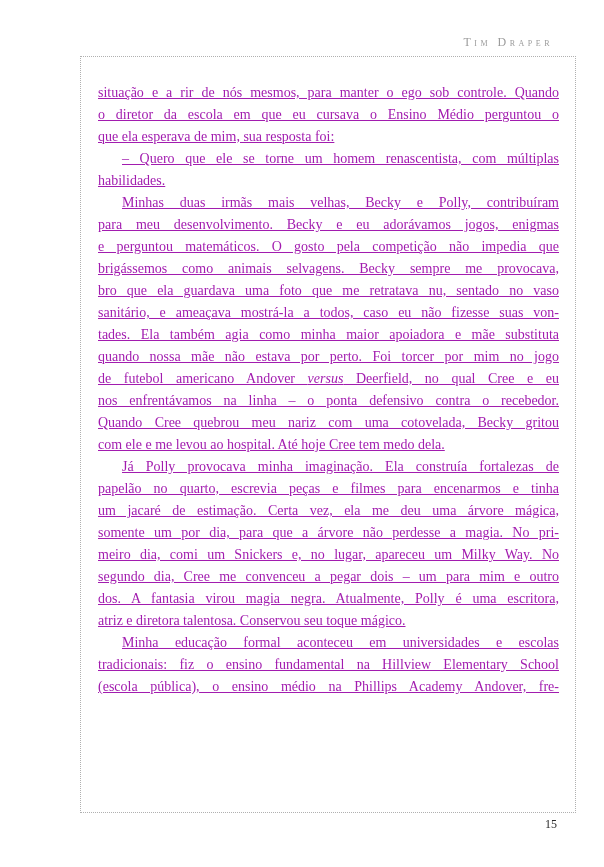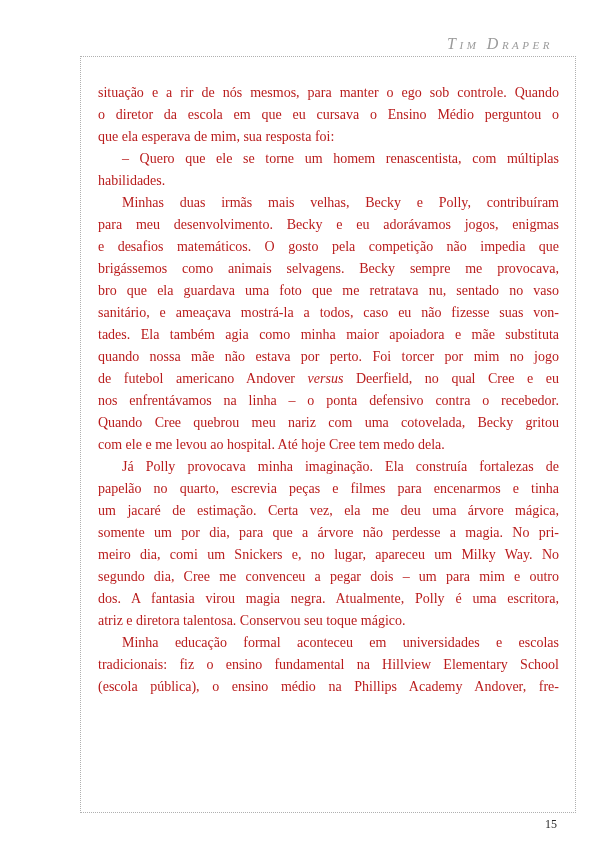--- a/index.html
+++ b/index.html
@@ -10,40 +10,40 @@
     background: #ffffff;
     overflow: hidden;
     font-family: "Liberation Serif", "DejaVu Serif", serif;
   }
   .author-header {
     position: absolute;
     top: 35px;
     right: 51px;
     font-family: "Liberation Serif", "DejaVu Serif", serif;
     font-variant: small-caps;
-    font-size: 16px;
+    font-size: 12px;
     letter-spacing: 3.5px;
     color: #9b9b9b;
-    font-style: italic;
   }
   .text-frame {
     position: absolute;
     left: 80px;
     top: 56px;
     width: 496px;
     height: 757px;
     box-sizing: border-box;
     border: 1px dotted #b0b0b0;
     padding: 25px 16px 0 17px;
   }
   .line {
     font-size: 14px;
     line-height: 22px;
-    color: #b91c1c;
+    color: #a21caf;
     width: 461px;
+    text-decoration: underline;
   }
   .line.just {
     text-align: justify;
     text-align-last: justify;
   }
   .line.ind { text-indent: 24px; }
   .line i { font-style: italic; }
   .page-number {
     position: absolute;
     top: 817px;
@@ -60,21 +60,21 @@
   <div class="author-header">Tim Draper</div>
 
   <div class="text-frame">
       <div class="line just">situação e a rir de nós mesmos, para manter o ego sob controle. Quando</div>
       <div class="line just">o diretor da escola em que eu cursava o Ensino Médio perguntou o</div>
       <div class="line">que ela esperava de mim, sua resposta foi:</div>
       <div class="line just ind">– Quero que ele se torne um homem renascentista, com múltiplas</div>
       <div class="line">habilidades.</div>
       <div class="line just ind">Minhas duas irmãs mais velhas, Becky e Polly, contribuíram</div>
       <div class="line just">para meu desenvolvimento. Becky e eu adorávamos jogos, enigmas</div>
-      <div class="line just">e desafios matemáticos. O gosto pela competição não impedia que</div>
+      <div class="line just">e perguntou matemáticos. O gosto pela competição não impedia que</div>
       <div class="line just">brigássemos como animais selvagens. Becky sempre me provocava,</div>
       <div class="line just">bro que ela guardava uma foto que me retratava nu, sentado no vaso</div>
       <div class="line just">sanitário, e ameaçava mostrá-la a todos, caso eu não fizesse suas von-</div>
       <div class="line just">tades. Ela também agia como minha maior apoiadora e mãe substituta</div>
       <div class="line just">quando nossa mãe não estava por perto. Foi torcer por mim no jogo</div>
       <div class="line just">de futebol americano Andover <i>versus</i> Deerfield, no qual Cree e eu</div>
       <div class="line just">nos enfrentávamos na linha – o ponta defensivo contra o recebedor.</div>
       <div class="line just">Quando Cree quebrou meu nariz com uma cotovelada, Becky gritou</div>
       <div class="line">com ele e me levou ao hospital. Até hoje Cree tem medo dela.</div>
       <div class="line just ind">Já Polly provocava minha imaginação. Ela construía fortalezas de</div>

